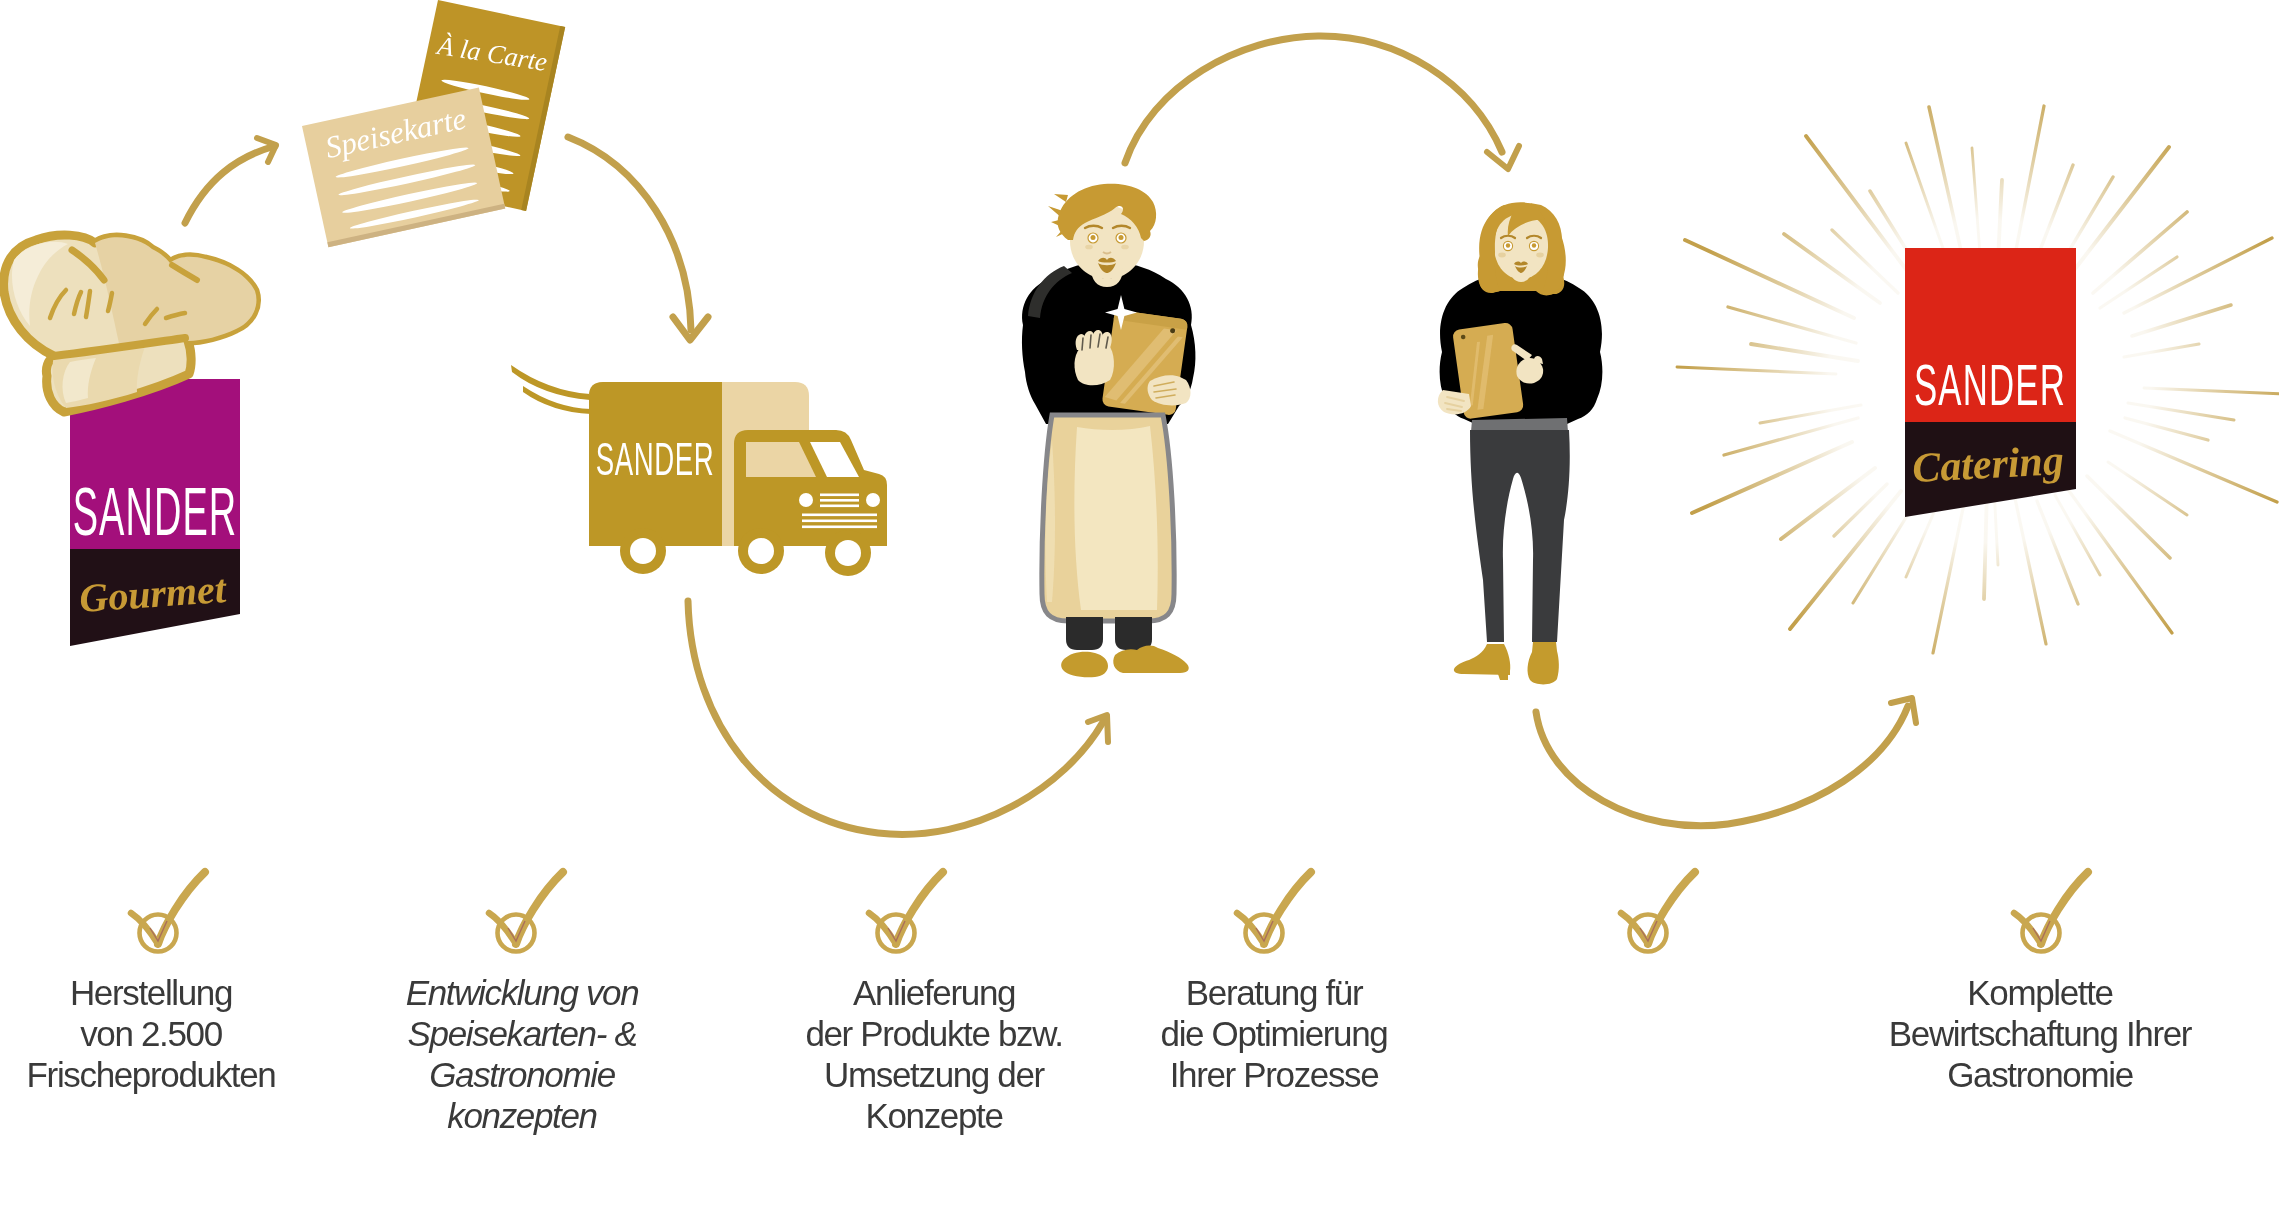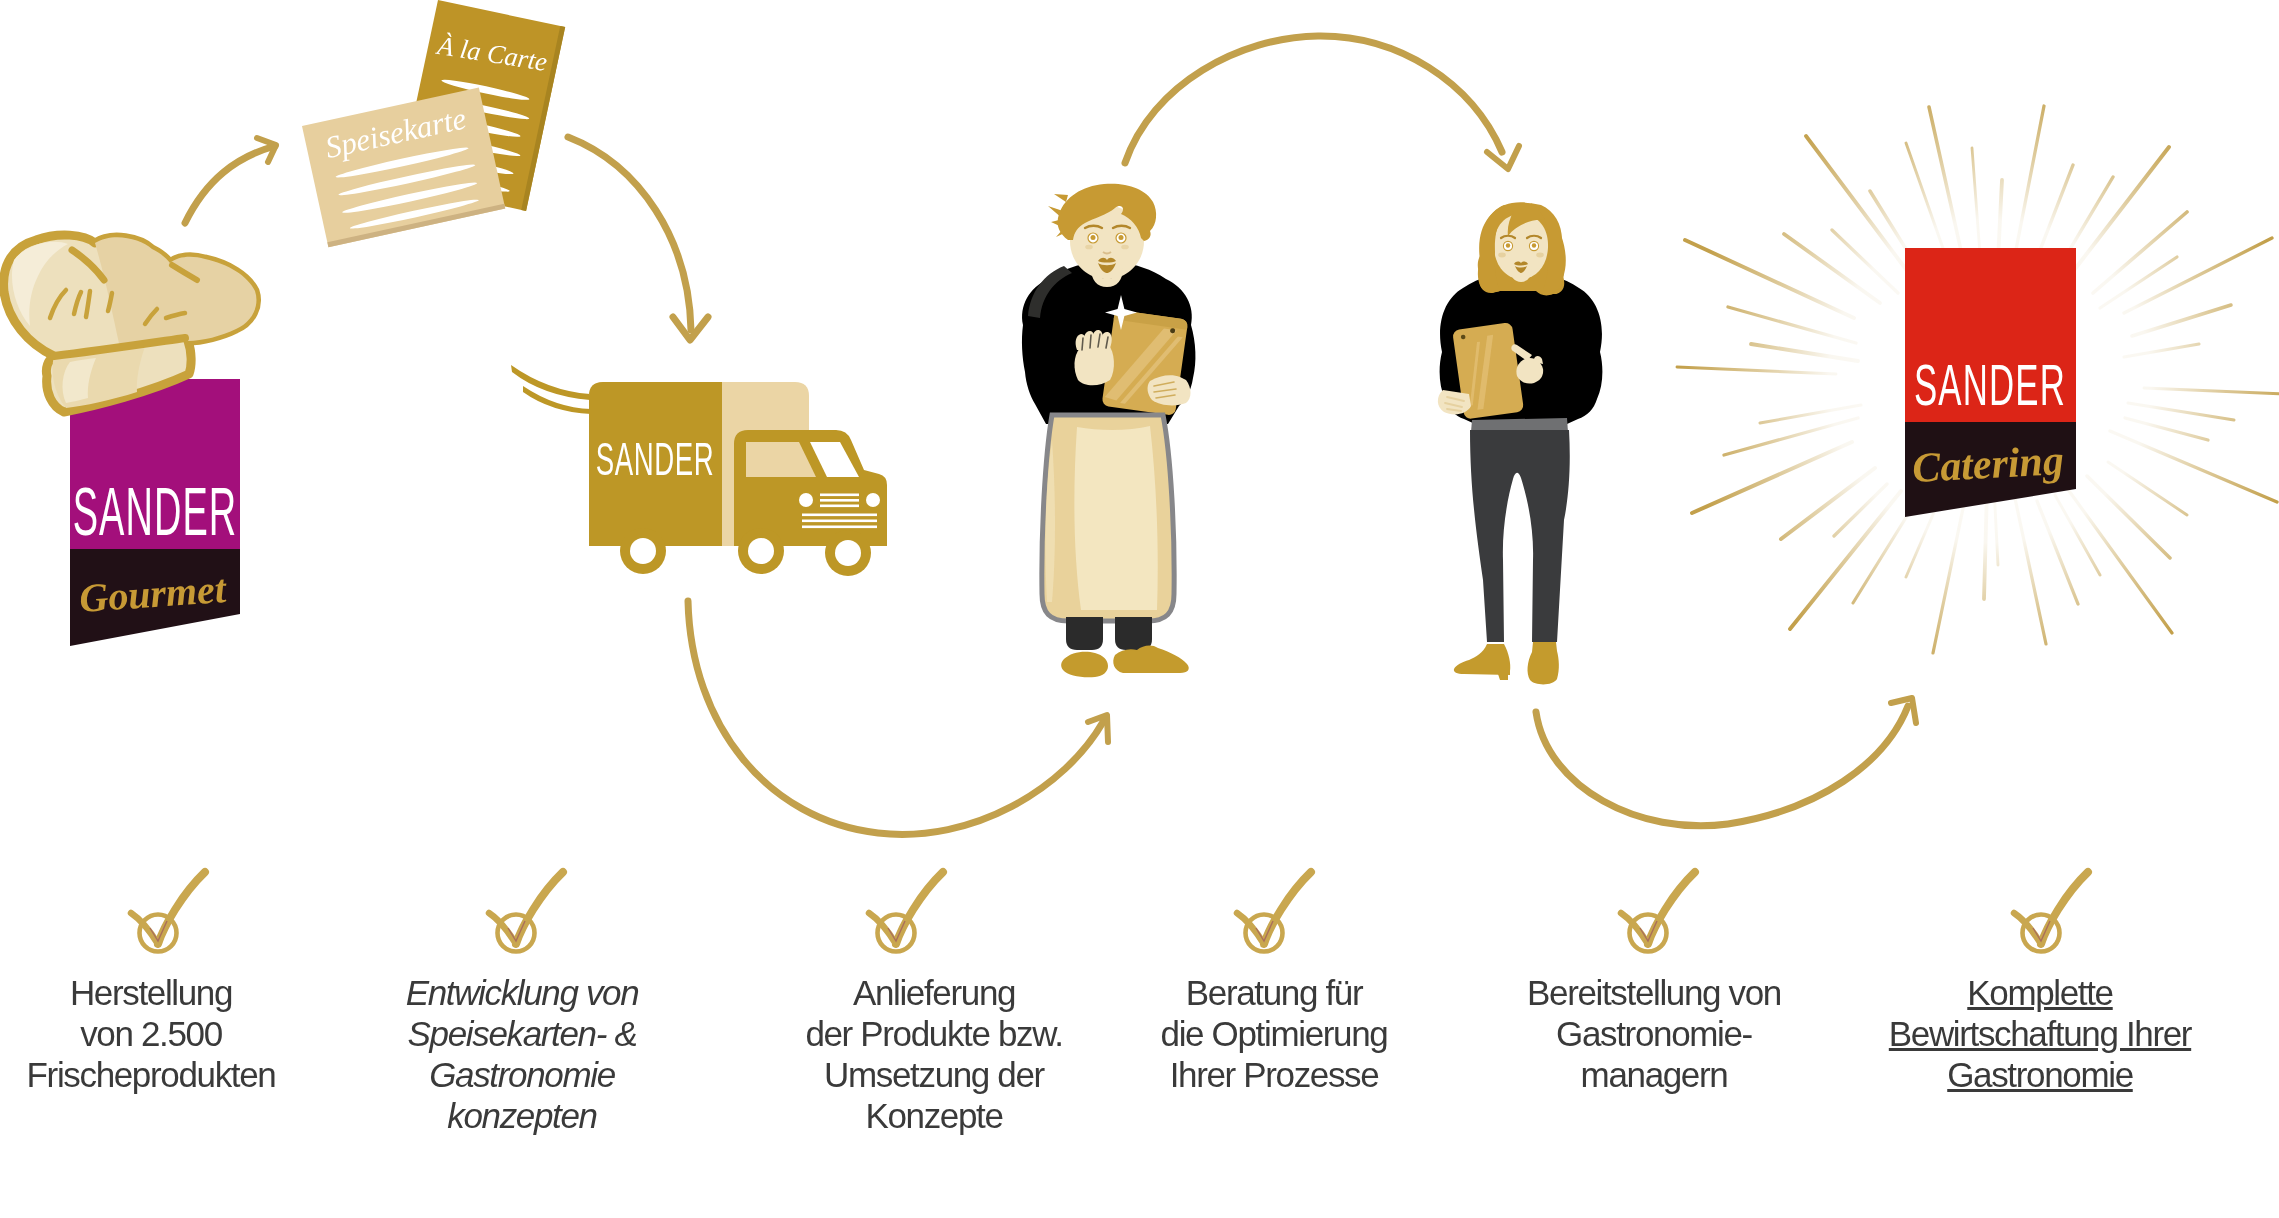--- a/index.html
+++ b/index.html
@@ -308,15 +308,14 @@
   <use href="#chk" x="1106" y="0"></use>
   <use href="#chk" x="1490" y="0"></use>
   <use href="#chk" x="1883" y="0"></use>
 </g>
 </svg>
 
 <div class="lbl" style="left:-49px;top:972px;width:400px;">Herstellung<br>von 2.500<br>Frischeprodukten</div>
 <div class="lbl" style="left:322px;top:972px;width:400px;font-style:italic;">Entwicklung von<br>Speisekarten- &amp;<br>Gastronomie<br>konzepten</div>
 <div class="lbl" style="left:734px;top:972px;width:400px;">Anlieferung<br>der Produkte bzw.<br>Umsetzung der<br>Konzepte</div>
 <div class="lbl" style="left:1074px;top:972px;width:400px;">Beratung für<br>die Optimierung<br>Ihrer Prozesse</div>
-<div class="lbl" style="left:1454px;top:972px;width:400px;">Bereitstellung von<br>Gastronomie-<br>managern</div>
-<div class="lbl" style="left:1840px;top:972px;width:400px;text-decoration:underline;">Komplette<br>Bewirtschaftung Ihrer<br>Gastronomie</div>
+<div class="lbl" style="left:1840px;top:972px;width:400px;">Komplette<br>Bewirtschaftung Ihrer<br>Gastronomie</div>
 </div>
 
 </body></html>

